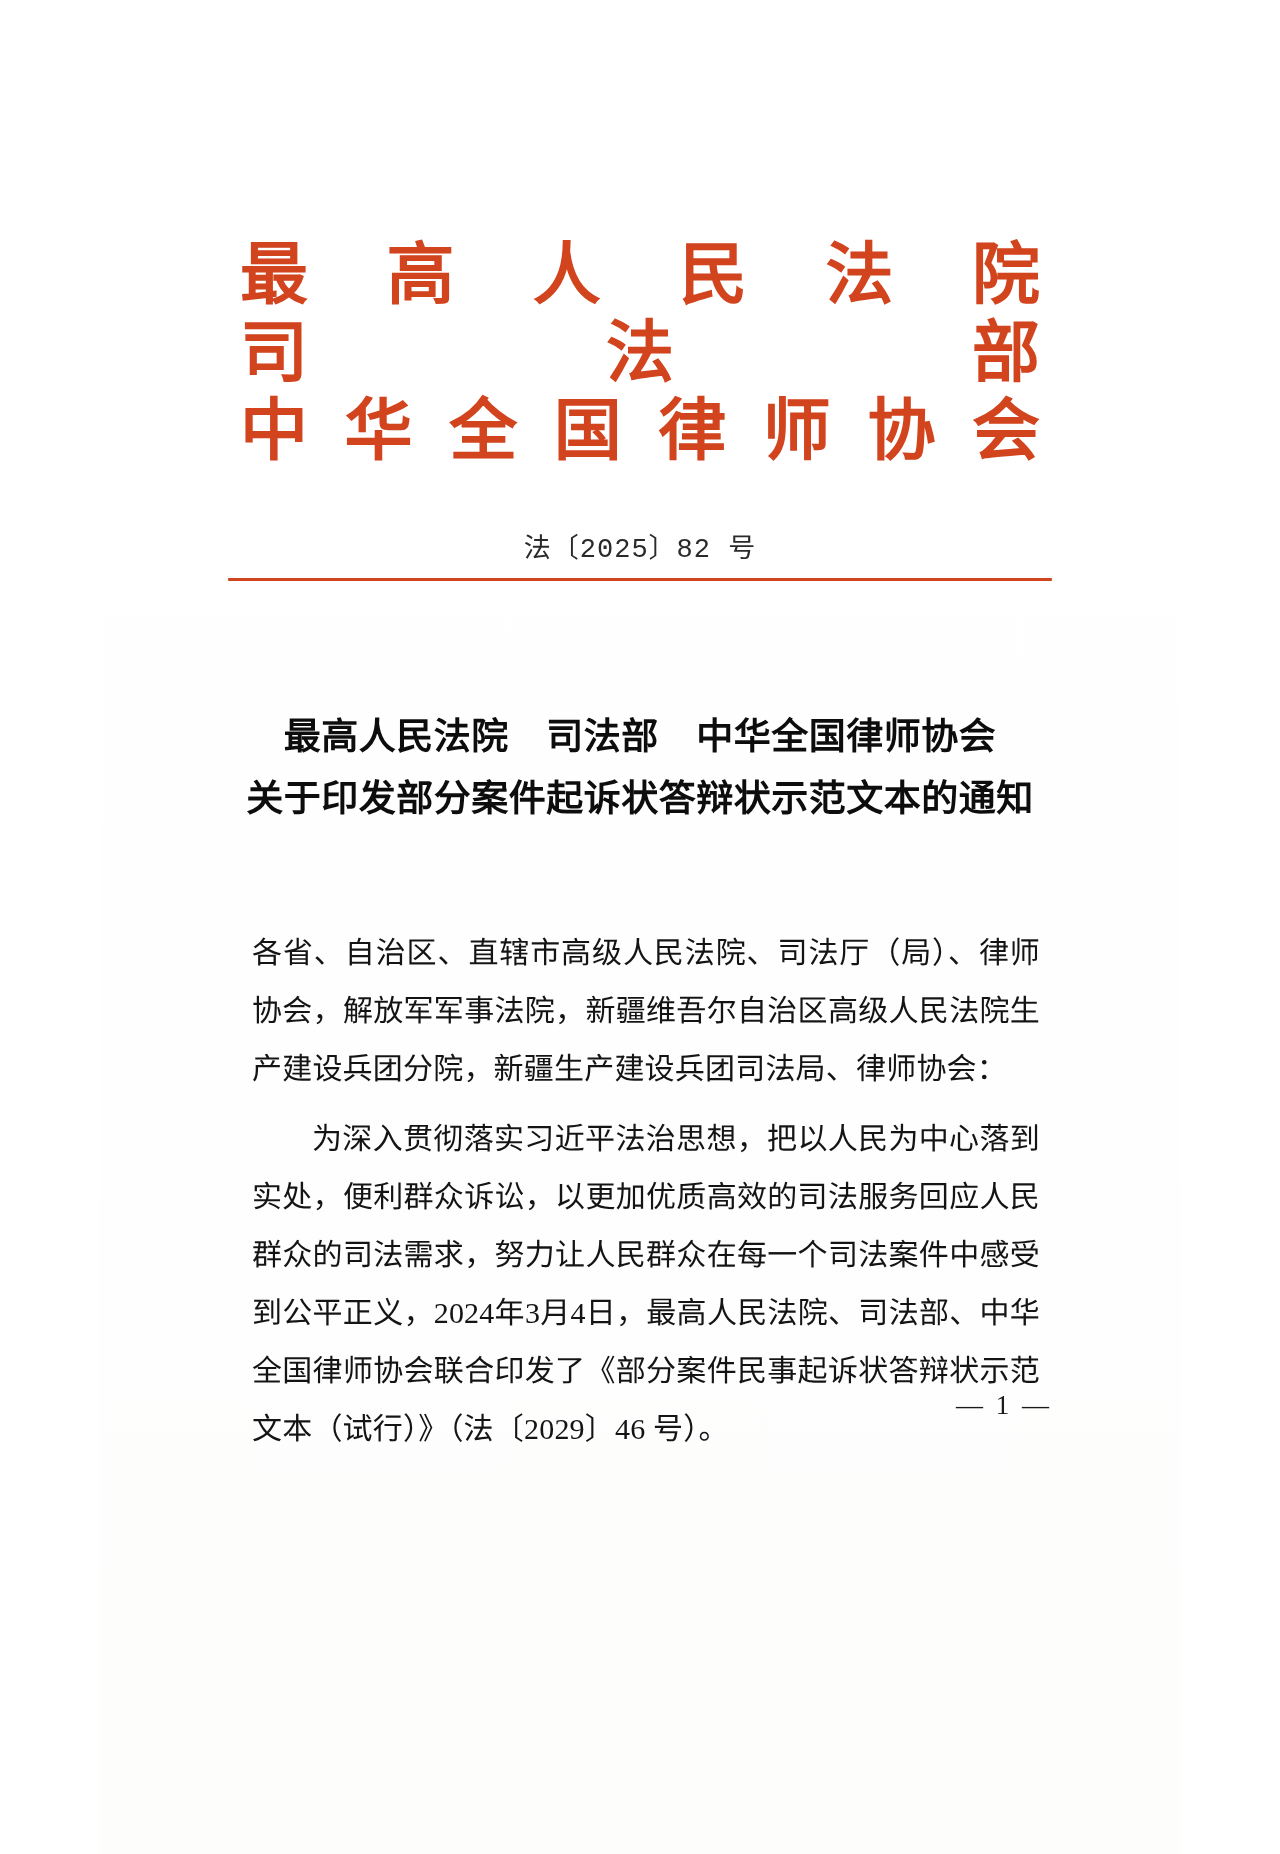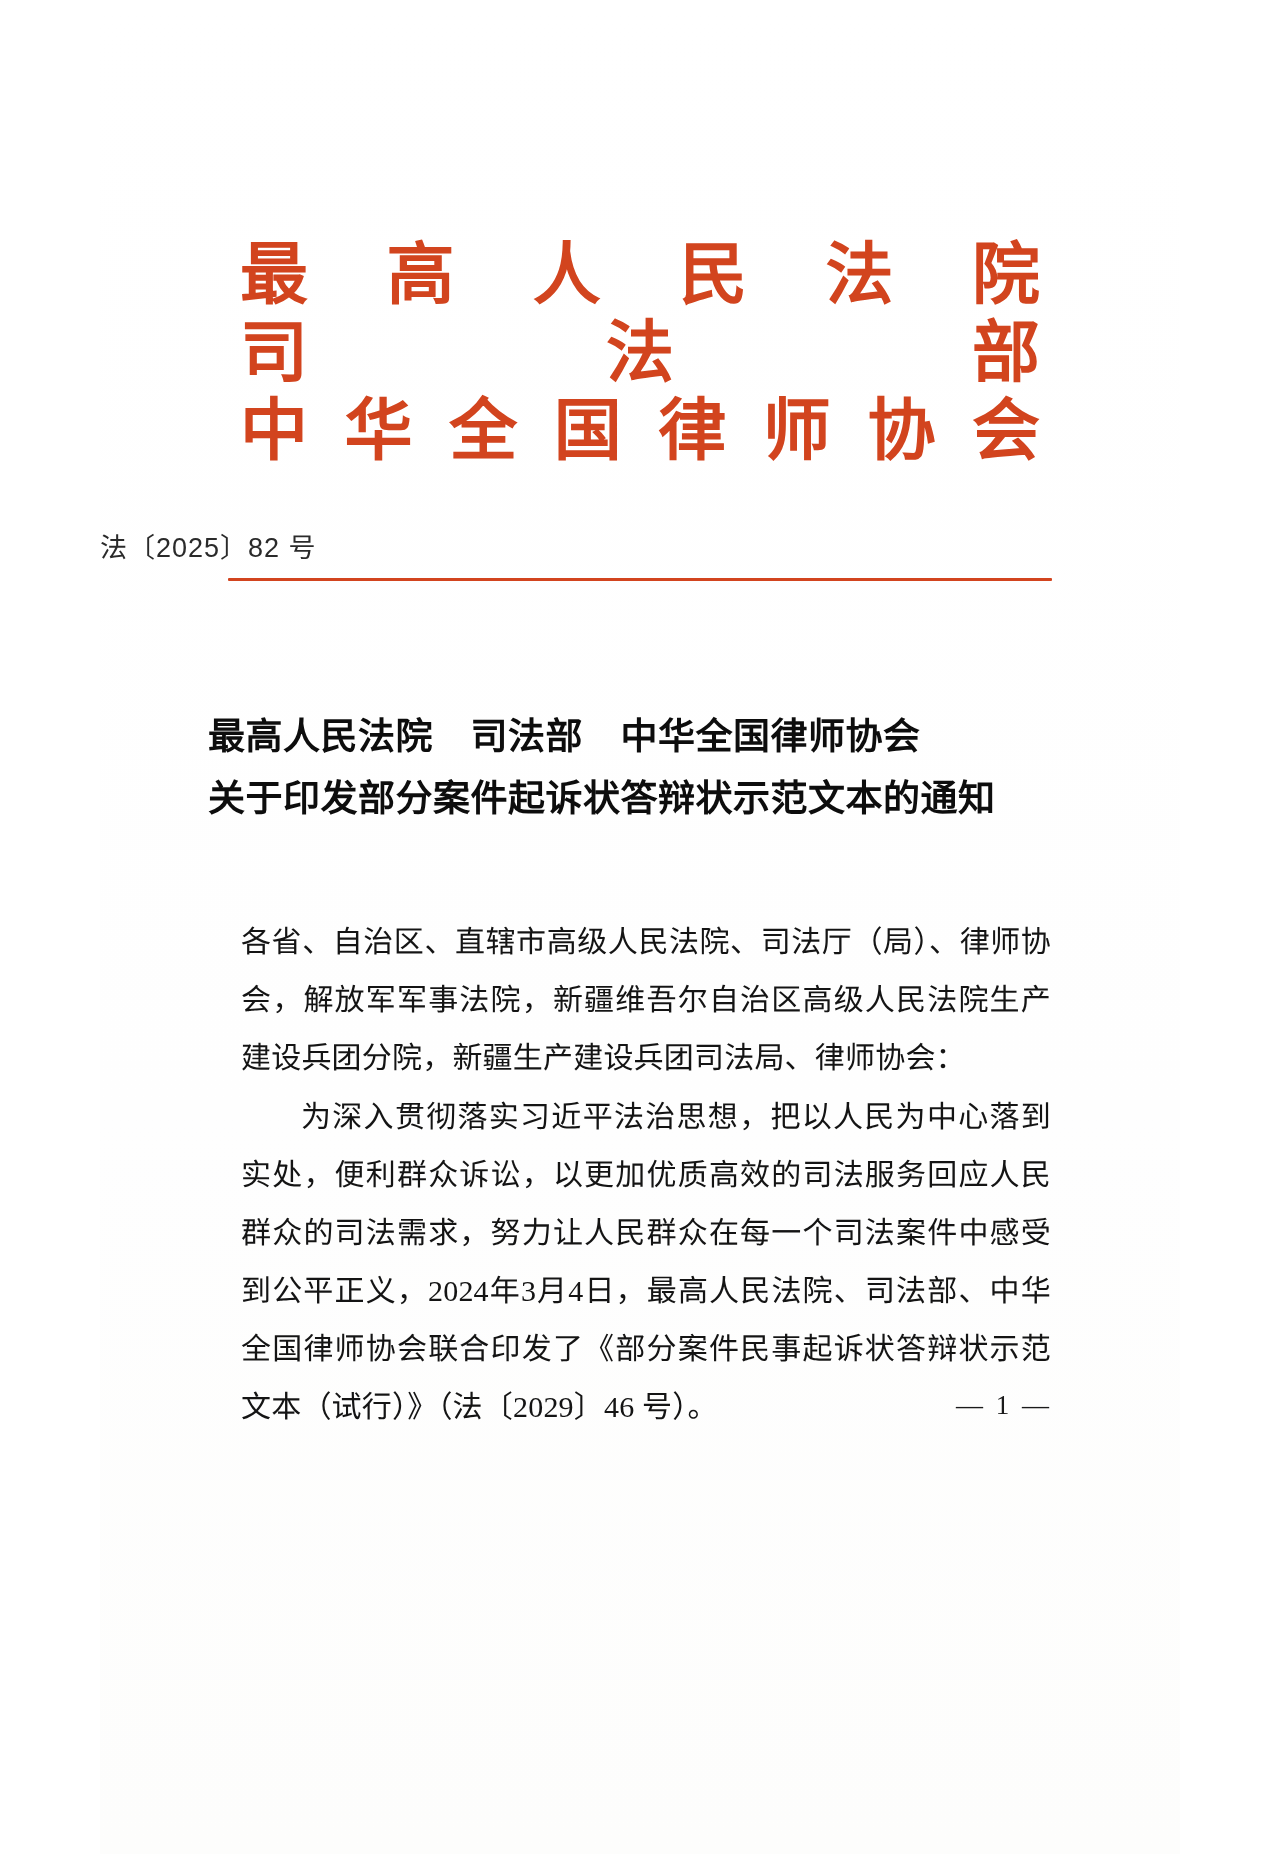--- a/index.html
+++ b/index.html
@@ -53,22 +53,23 @@
   .masthead-line .spread > span {
     display: inline-block;
   }
 
   
   .doc-number {
     position: absolute;
     left: 0;
     right: 0;
     top: 526px;
+    text-align: center;
     color: #2a2a2a;
-    font-family: Liberation Sans, sans-serif;
+    font-family: Liberation Mono, monospace;
     font-size: 27px;
     letter-spacing: 1px;
   }
 
   
   .red-rule {
     position: absolute;
     left: 128px;
     right: 128px;
     top: 578px;
@@ -76,20 +77,21 @@
     background: #D2441E;
     border-radius: 1px;
   }
 
   
   .doc-title {
     position: absolute;
     left: 108px;
     right: 108px;
     top: 706px;
+    text-align: center;
     color: #0d0d0d;
     font-family: "Liberation Serif", "DejaVu Serif", serif;
     font-weight: 700;
     font-size: 37px;
     line-height: 62px;
     letter-spacing: 0.5px;
   }
   .doc-title .tline { display: block; white-space: nowrap; }
 
   
@@ -99,21 +101,21 @@
     width: 812px;
     top: 912px;
     color: #141414;
     font-family: "Liberation Serif", "DejaVu Serif", serif;
     font-size: 30px;
     line-height: 58px;
     letter-spacing: 0.2px;
   }
 
   .body-text p {
-    margin: 1px;
+    margin: 12px;
     text-align: justify;
     text-justify: inter-character;
   }
   .body-text p.indent { text-indent: 2em; }
 
   
   .page-number {
     position: absolute;
     right: 128px;
     top: 1390px;

